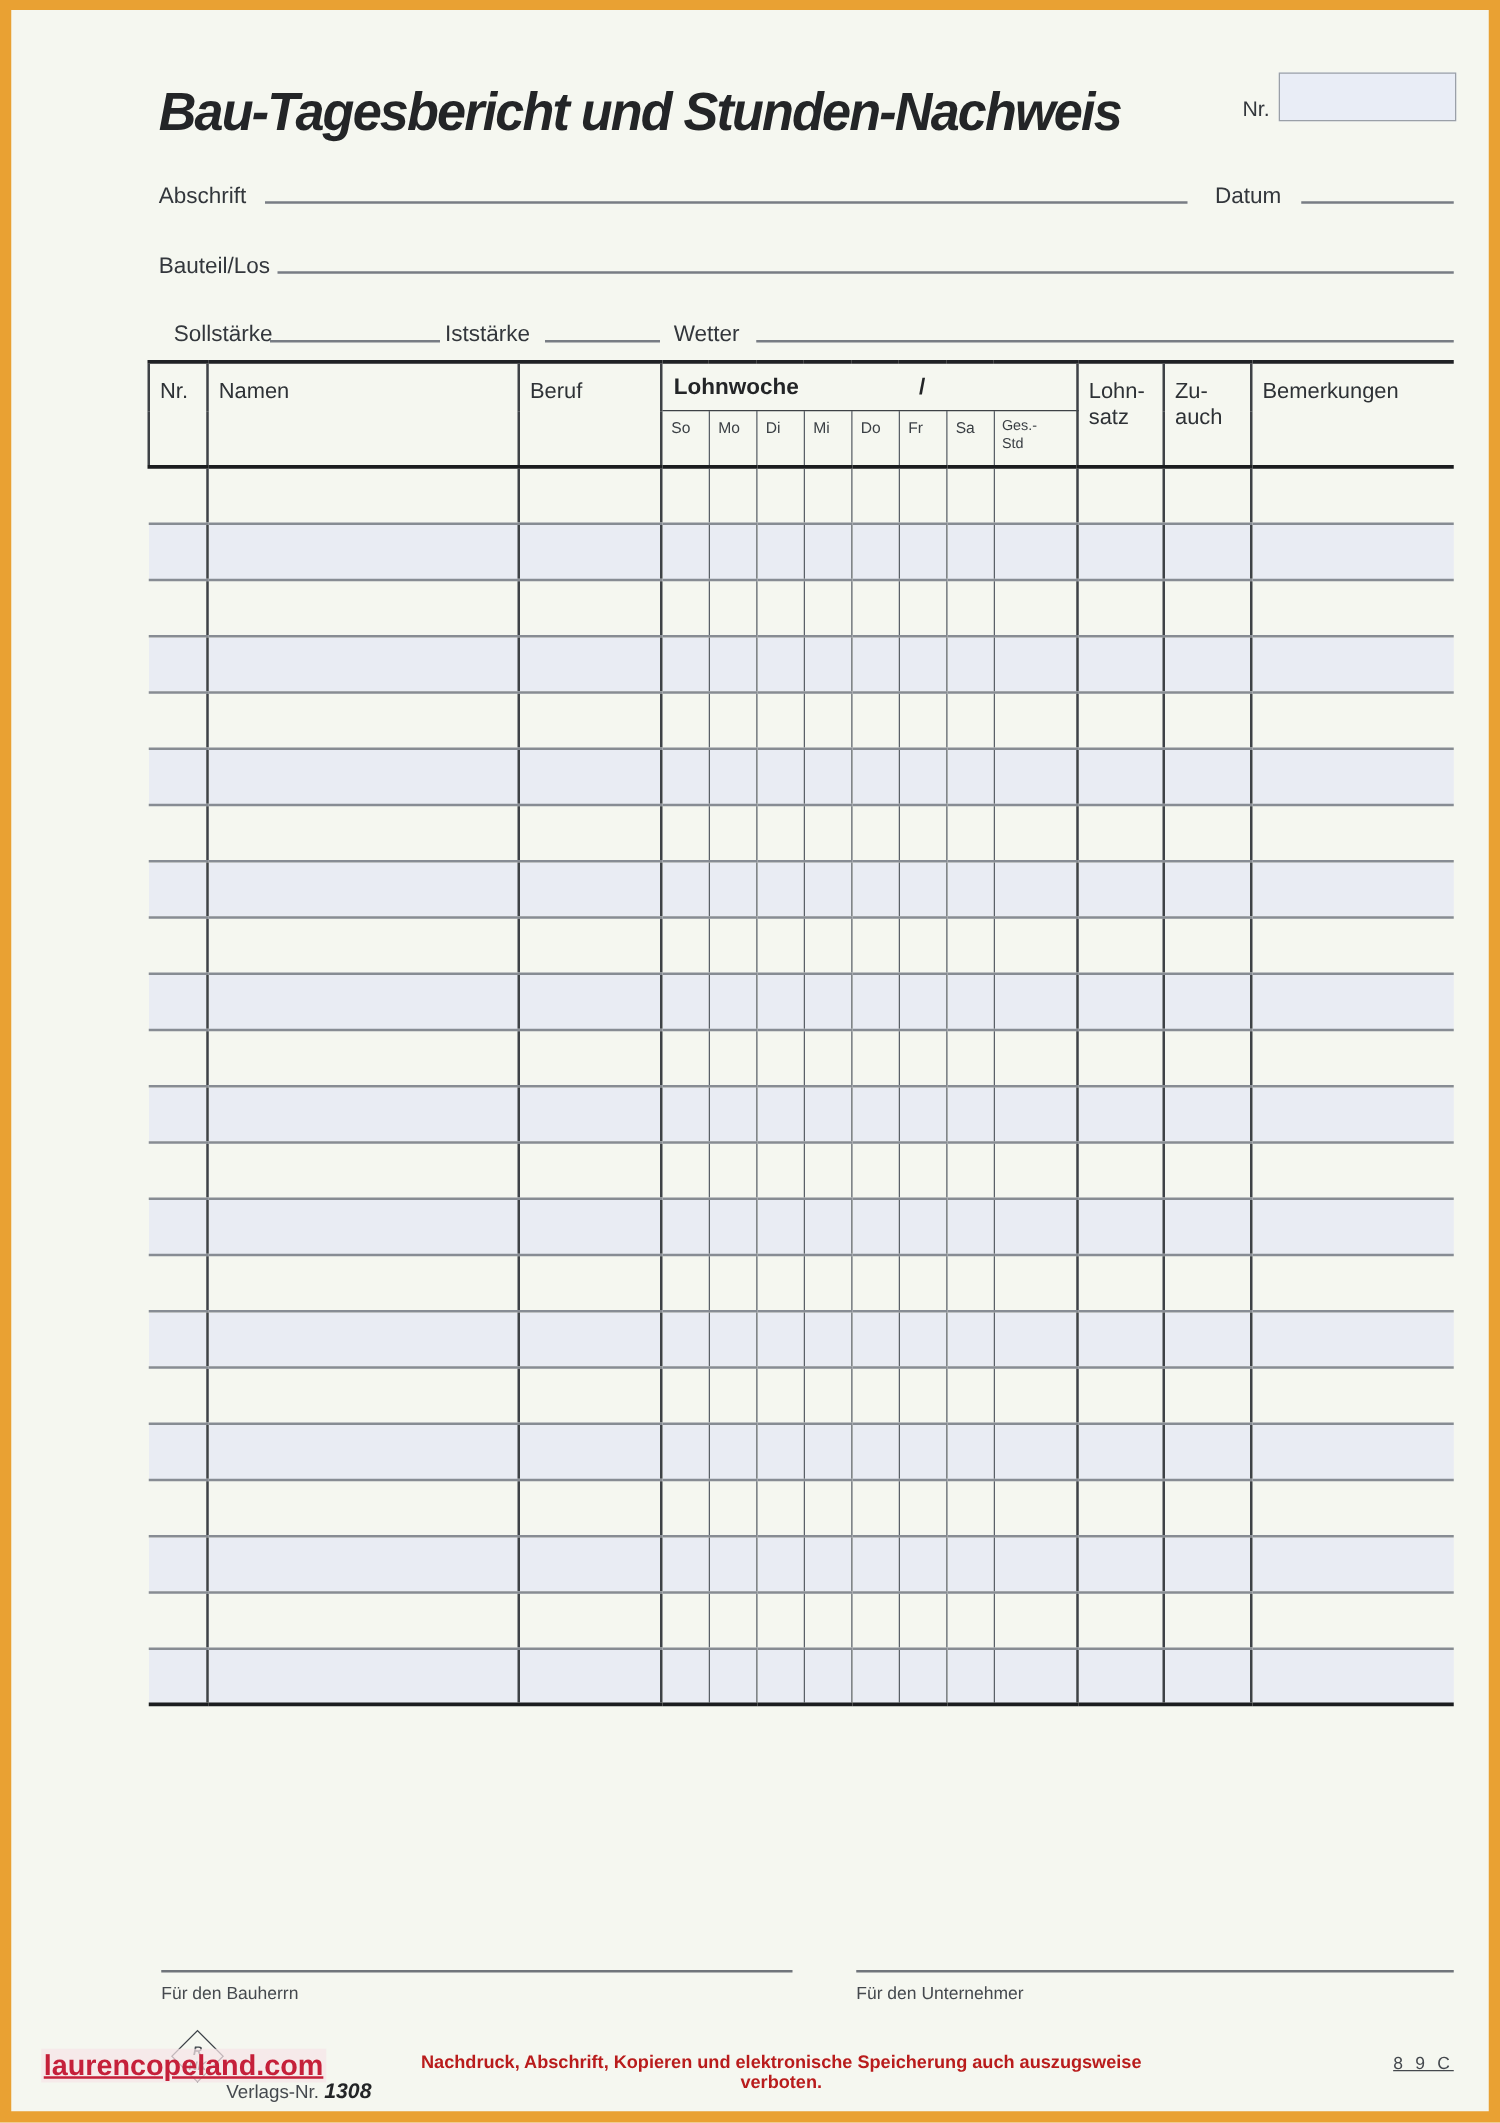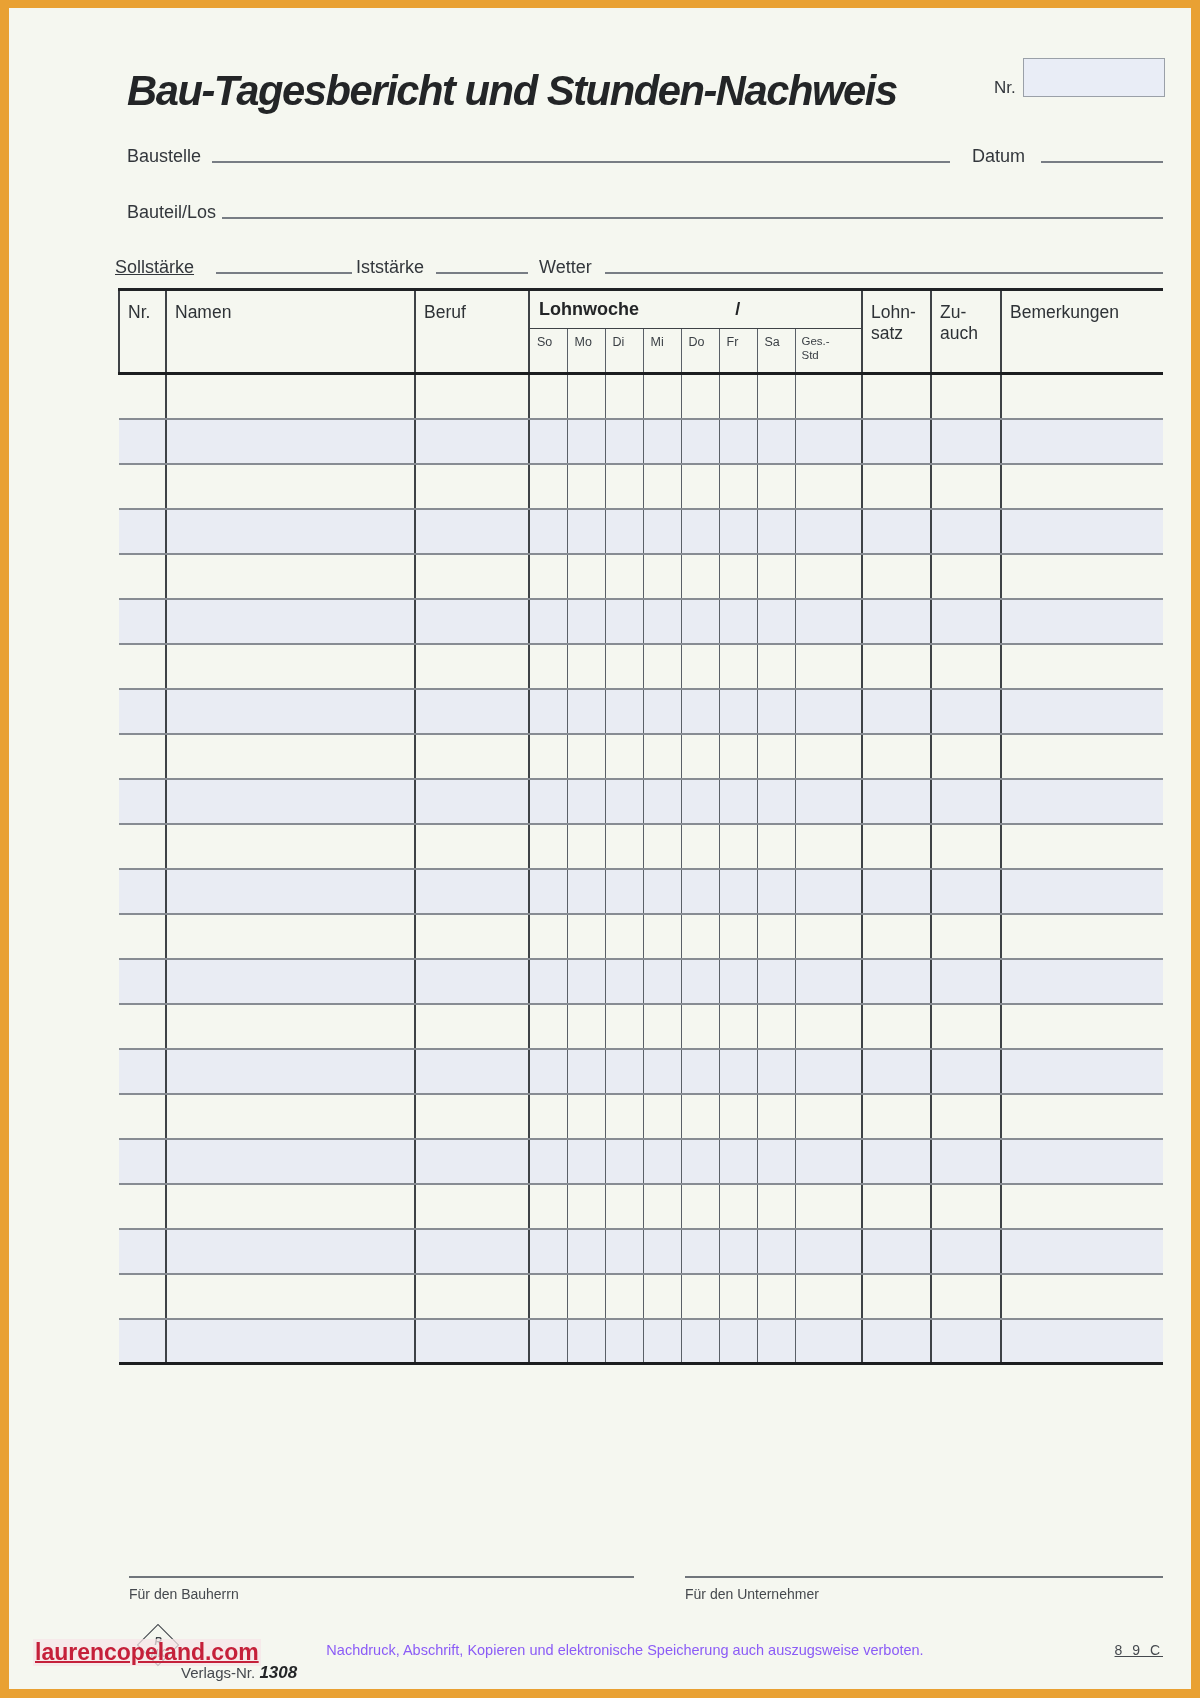--- a/index.html
+++ b/index.html
@@ -109,48 +109,48 @@
 
   .logo{
     left:134px;top:1622px;width:30px;height:30px;
     border:1.5px solid #3F444A;transform:rotate(45deg);
   }
   .logo-txt{width:30px;text-align:center;font-weight:bold;font-style:italic;color:#3F444A;line-height:1;}
   .logo-r{left:134px;top:1629px;font-size:10px;}
   .logo-nk{left:134px;top:1641px;font-size:10px;}
   .publisher{left:172px;top:1633px;font-size:15px;color:#45494E;white-space:nowrap;margin-top:22px;}
   .publisher .num{font-size:17px;font-weight:bold;font-style:italic;color:#232527;}
-  .notice{left:316px;top:1634px;width:600px;text-align:center;font-size:14.5px;color:#8b5cf6;}
+  .notice{left:316px;top:1634px;width:600px;text-align:center;font-size:14.5px;color:#b91c1c;font-weight:bold;}
   .code{left:1094px;top:1634px;width:60px;text-align:right;font-size:14px;letter-spacing:3px;color:#45494E;text-decoration:underline;}
   .watermark{
     left:24px;top:1631px;
     font-size:23px;font-weight:bold;color:var(--wm);
     text-decoration:underline;text-decoration-thickness:2px;
     background:rgba(246,228,232,.72);
     padding:0 2px;white-space:nowrap;z-index:5;
   }
 </style>
 </head>
 <body>
 
 <div class="paper">
 
   <div class="abs title">Bau-Tagesbericht und Stunden-Nachweis</div>
   <div class="abs nr-label">Nr.</div>
   <div class="abs nr-box"></div>
 
-  <div class="abs flabel" style="left:118px;top:138px;">Baustelle</div>
+  <div class="abs flabel" style="left:118px;top:138px;">Abschrift</div>
   <div class="abs fline" style="left:203px;top:141px;width:738px;"></div>
   <div class="abs flabel" style="left:963px;top:138px;">Datum</div>
   <div class="abs fline" style="left:1032px;top:141px;width:122px;"></div>
 
   <div class="abs flabel" style="left:118px;top:194px;">Bauteil/Los</div>
   <div class="abs fline" style="left:213px;top:197px;width:941px;"></div>
 
-  <div class="abs flabel" style="left:106px;top:249px;text-decoration:underline;">Sollstärke</div>
+  <div class="abs flabel" style="left:130px;top:249px;">Sollstärke</div>
   <div class="abs fline" style="left:207px;top:252px;width:136px;"></div>
   <div class="abs flabel" style="left:347px;top:249px;">Iststärke</div>
   <div class="abs fline" style="left:427px;top:252px;width:92px;"></div>
   <div class="abs flabel" style="left:530px;top:249px;">Wetter</div>
   <div class="abs fline" style="left:596px;top:252px;width:558px;"></div>
 
   <table class="abs sheet-table">
     <colgroup>
       <col class="w-nr">
         <col class="w-namen">

